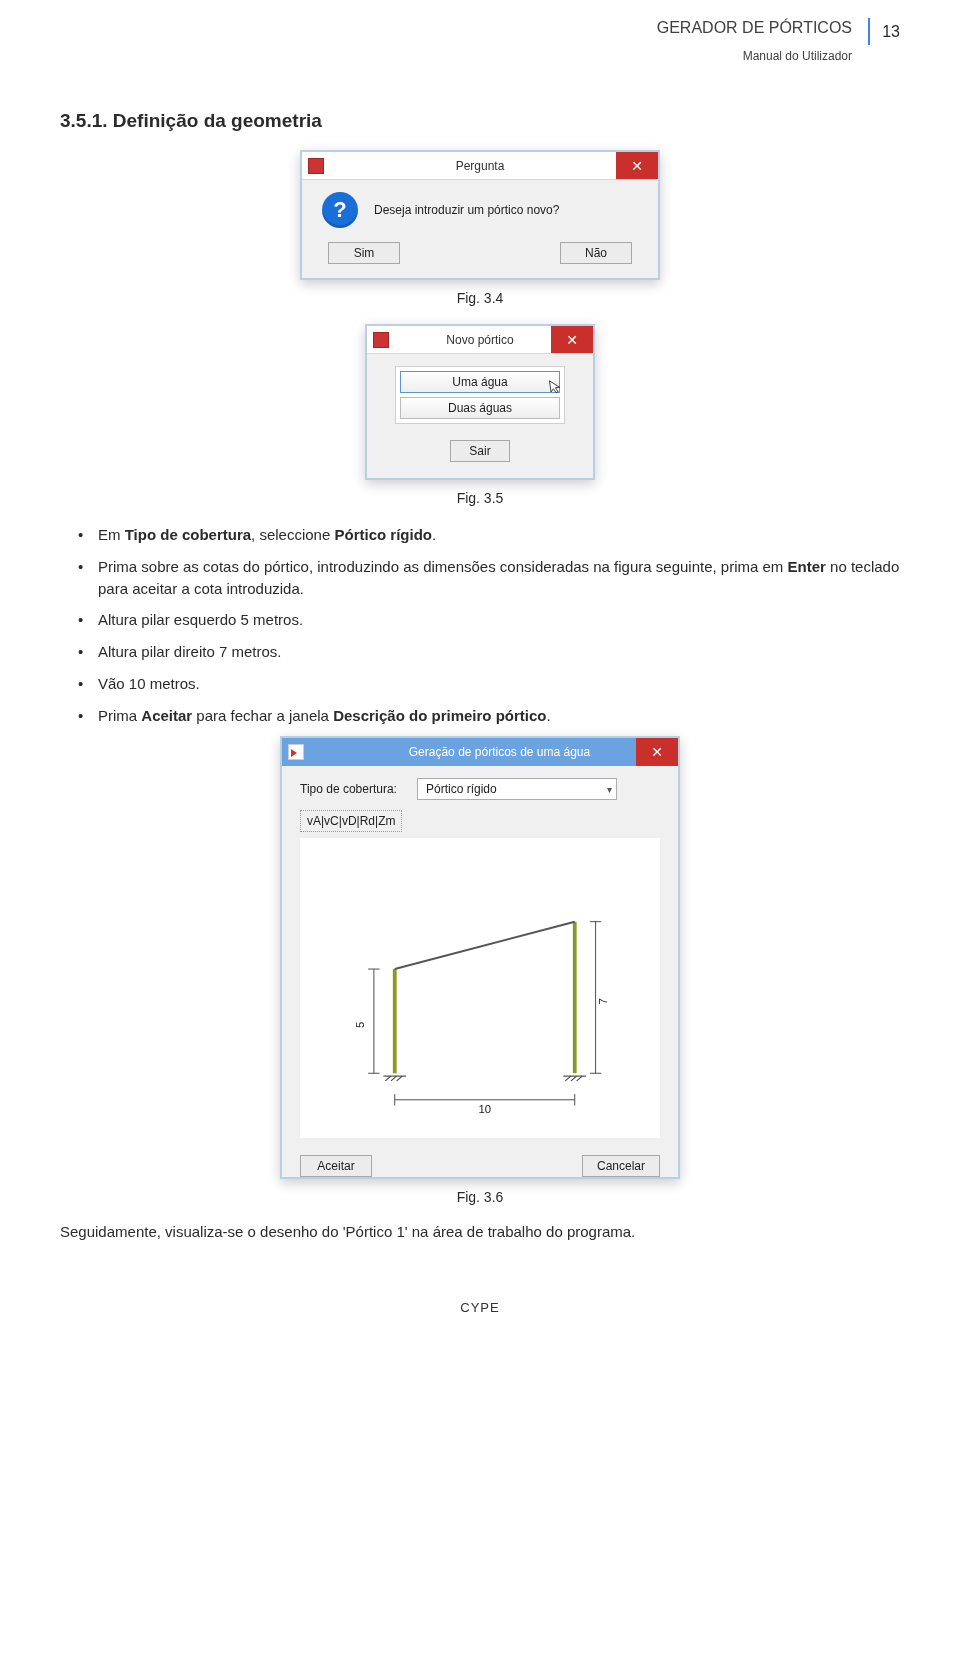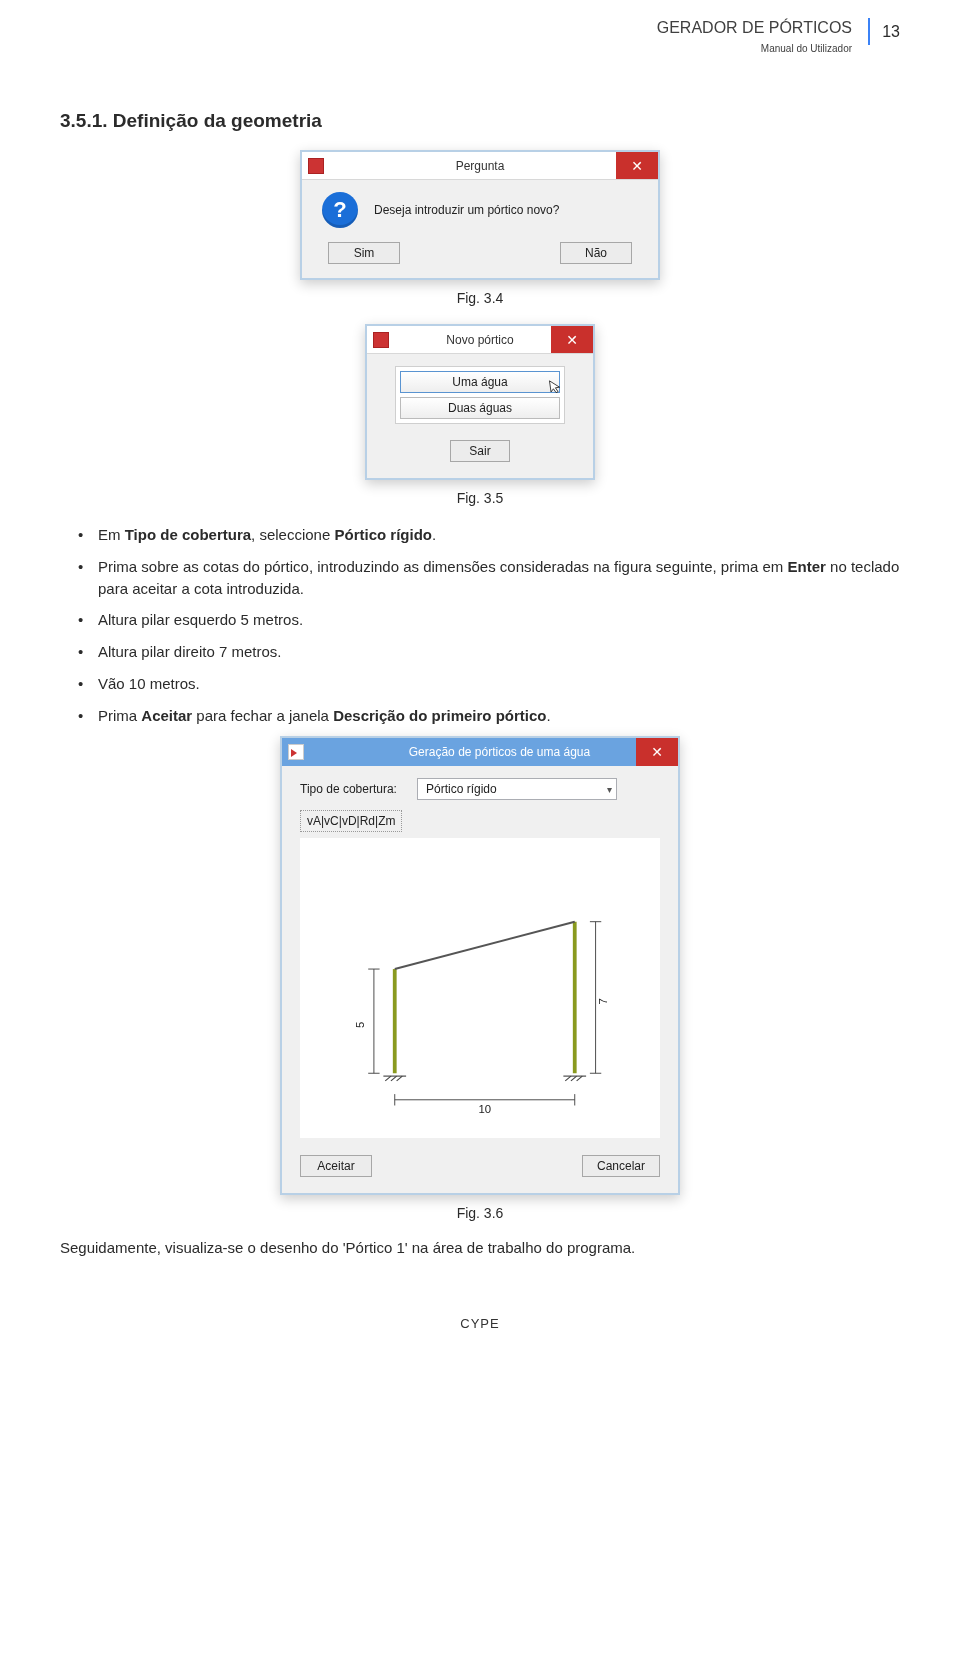--- a/index.html
+++ b/index.html
@@ -17,21 +17,21 @@
 
   
   .running-head {
     position: absolute;
     top: 18px;
     right: 60px;
     text-align: right;
     line-height: 1.2;
   }
   .running-head .line1 { font-weight: normal; font-size: 16px; color: #404040; }
-  .running-head .line2 { font-size: 10px; color: #404040; margin-top: 6px; }
+  .running-head .line2 { font-size: 12px; color: #404040; margin-top: 12px; }
   .running-head .pagenum {
     display: inline-block;
     border-left: 2px solid #3b82f6;
     padding: 4px 0 4px 12px;
     margin-left: 12px;
     font-size: 16px;
     vertical-align: top;
   }
 
   
@@ -134,21 +134,21 @@
   .gera { width: 400px; }
   .gera .titlebar { background:#6aa3e0; color:#fff;padding-left:39px; }
   .gera .titlebar .title { color:#fff; }
   .gera .close-btn { background:#c9302c; }
   .gera .titlebar.blue { border-bottom:none; }
   .gera .titlebar.blue .appicon { background:#fff; border-color:#ccc; color:#c33; }
   .gera .titlebar.blue .appicon::before{
     content:"";position:absolute;left:2px;top:4px;width:0;height:0;
     border-left:6px solid #c33;border-top:4px solid transparent;border-bottom:4px solid transparent;
   }
-  .gera .body { padding: 12px 18px 16px; }
+  .gera .body { padding: 12px 18px 0; }
   .gera .formrow { display:flex; align-items:center; gap:20px; margin-bottom:10px; font-size:12px;}
   .gera .select {
     flex:0 0 200px;
     border:1px solid #abadb3; background:#fff;
     height:22px; display:flex; align-items:center; justify-content:space-between;
     padding:0 4px 0 8px; font-size:12px;
   }
   .gera .select .chev { font-size:10px; color:#555; }
   .gera .chipbar {
     border:1px dotted #999; padding:3px 6px; font-size:12px;

